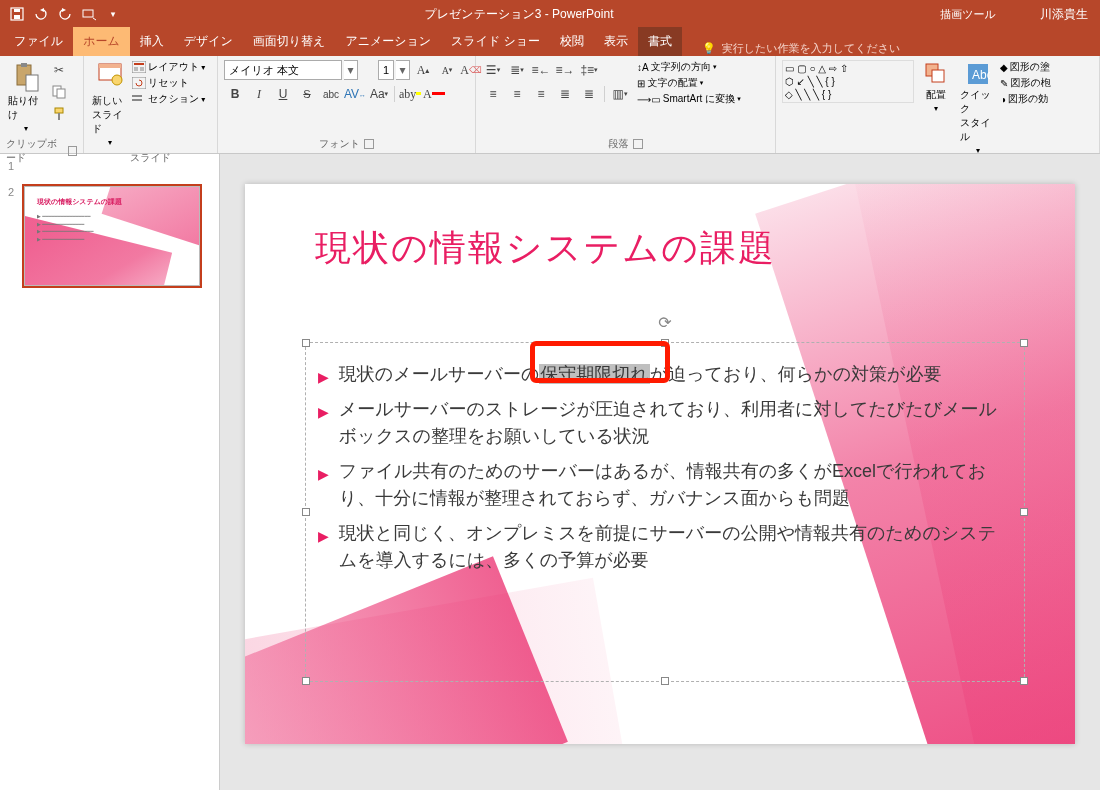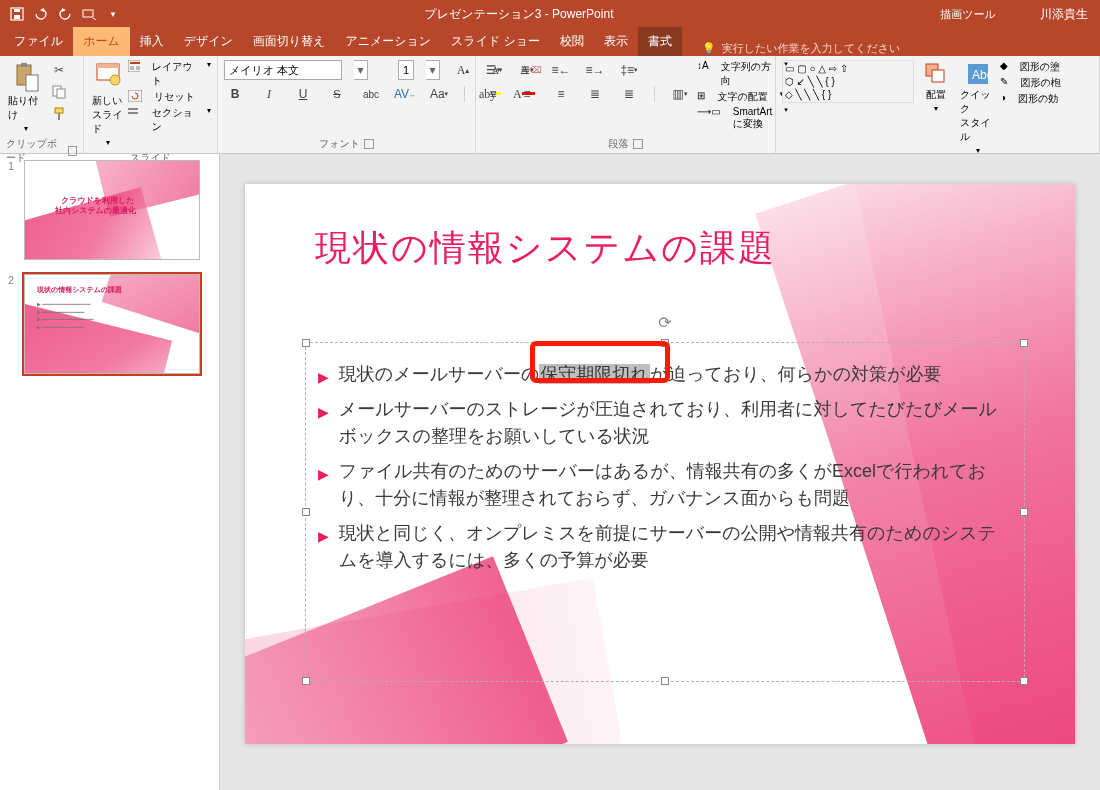--- a/index.html
+++ b/index.html
@@ -16,21 +16,21 @@
   .tab.fmt { background: #883a23; color: #fff; }
   .tellme { margin-left: 20px; display: flex; align-items: center; gap: 6px; font-size: 11px; color: #f4d2c8; }
   .ribbon { height: 98px; background: #f3f3f3; border-bottom: 1px solid #c8c8c8; display: flex; }
   .group { border-right: 1px solid #d8d8d8; padding: 4px 6px 2px 6px; display: flex; flex-direction: column; position: relative; }
   .group-body { flex: 1; display: flex; align-items: flex-start; gap: 2px; }
   .group-label { font-size: 10px; color: #666; padding-top: 2px; display: flex; justify-content: center; align-items: center; gap: 4px; }
   .dlg { width: 10px; height: 10px; border: 1px solid #999; display: inline-block; }
   .bigbtn { display: flex; flex-direction: column; align-items: center; justify-content: center; width: 40px; padding: 2px; font-size: 10px; cursor: pointer; gap: 2px; }
   .smbtn { width: 22px; height: 20px; display: flex; align-items: center; justify-content: center; cursor: pointer; color: #444; font-size: 12px; }
   .col { display: flex; flex-direction: column; gap: 2px; }
-  .row { display: flex; gap: 12px; }
+  .row { display: flex; gap: 2px; align-items: center; }
   .font-sel { height: 20px; border: 1px solid #ababab; background: #fff; font-size: 11px; padding: 0 4px; }
   .drop { width: 12px; text-align: center; color: #666; cursor: pointer; }
   .mini { font-size: 10px; }
   .sep { width: 1px; background: #d0d0d0; margin: 2px 2px; align-self: stretch; }
 
   .workarea { display: flex; height: calc(100% - 154px); }
   .thumbs { width: 220px; background: #fff; border-right: 1px solid #ccc; padding: 6px 8px; overflow: hidden; }
   .thumb-wrap { display: flex; gap: 6px; margin-bottom: 14px; }
   .thumb-num { font-size: 11px; color: #888; width: 10px; }
   .thumb { width: 176px; height: 100px; background: #fff; border: 1px solid #bbb; position: relative; overflow: hidden; }
@@ -320,26 +320,20 @@
           </div>
       </div>
     </div>
   </div>
 </div>
 
 <div class="workarea">
   <div class="thumbs">
     <div class="thumb-wrap">
       <div class="thumb-num">1</div>
-      <div class="thumb">
-        <div class="tri2"></div>
-          <div class="tri1"></div>
-        <div class="tt" style="left:36px;top:34px">クラウドを利用した</div>
-        <div class="tt" style="left:30px;top:44px">社内システムの最適化</div>
-      </div>
     </div>
     <div class="thumb-wrap">
       <div class="thumb-num">2</div>
       <div class="thumb selected">
         <div class="tri2" style="transform:rotate(18deg);right:-50px;top:-20px"></div>
         <div class="tri1" style="transform:rotate(14deg);bottom:-26px;left:-30px"></div>
         <div class="tt" style="left:12px;top:10px;font-size:7px">現状の情報システムの課題</div>
         <div style="position:absolute;left:12px;top:26px;font-size:5px;color:#777;line-height:1.5">
           ▶ ━━━━━━━━━━━━━━━━<br>▶ ━━━━━━━━━━━━━━<br>▶ ━━━━━━━━━━━━━━━━━<br>▶ ━━━━━━━━━━━━━━
         </div>

